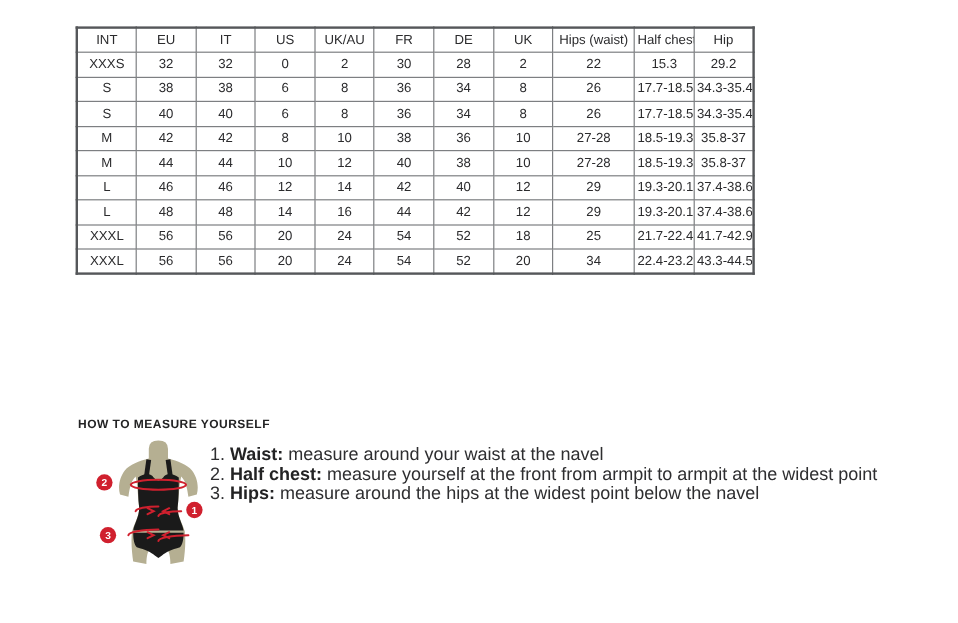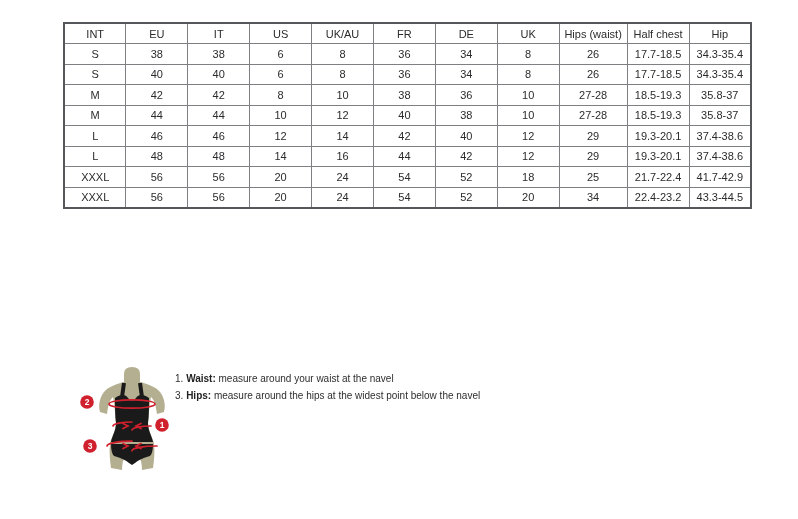--- a/index.html
+++ b/index.html
@@ -10,21 +10,21 @@
     font-family: "Liberation Sans", sans-serif;
     color: #2b2b2d;
     overflow: hidden;
   }
   .page { position: absolute; inset: 0; }
 
   
   table.size-table {
     position: absolute;
     left: 63px; top: 22px;
-    width: 689px;
+    width: 566px;
     border-collapse: collapse;
     table-layout: fixed;
     border: 2px solid #55575a;
   }
   table.size-table th,
   table.size-table td {
     border: 1px solid #7d7f82;
     height: 20.5px;
     padding: 0 2px;
     font-size: 11px;
@@ -49,21 +49,21 @@
   }
   .figure-wrap {
     position: absolute;
     left: 75px; top: 366px;
     width: 100px; height: 112px;
   }
   ol.measure-steps {
     position: absolute;
     left: 175px; top: 371px;
     list-style: none;
-    font-size: 10px;
+    font-size: 15px;
     color: #2e2e30;
   }
   ol.measure-steps li { line-height: 16.5px; }
   ol.measure-steps b { font-weight: 700; color: #232324; }
 </style>
 </head>
 <body>
 
 <div class="page">
 
@@ -78,20 +78,33 @@
           <th>FR</th>
           <th>DE</th>
           <th>UK</th>
           <th>Hips (waist)</th>
           <th>Half chest</th>
           <th>Hip</th>
         </tr>
     </thead>
     <tbody>
         <tr>
+          <td>XXXS</td>
+          <td>32</td>
+          <td>32</td>
+          <td>0</td>
+          <td>2</td>
+          <td>30</td>
+          <td>28</td>
+          <td>2</td>
+          <td>22</td>
+          <td>15.3</td>
+          <td>29.2</td>
+        </tr>
+        <tr>
           <td>S</td>
           <td>38</td>
           <td>38</td>
           <td>6</td>
           <td>8</td>
           <td>36</td>
           <td>34</td>
           <td>8</td>
           <td>26</td>
           <td>17.7-18.5</td>
@@ -184,20 +197,21 @@
           <td>54</td>
           <td>52</td>
           <td>20</td>
           <td>34</td>
           <td>22.4-23.2</td>
           <td>43.3-44.5</td>
         </tr>
       </tbody>
   </table>
 
+  <h2 class="measure-title">HOW TO MEASURE YOURSELF</h2>
 
   <div class="figure-wrap">
     <svg width="100" height="112" viewBox="0 0 100 112">
 
       <path d="M49,18 L49,8 Q49,1 57,1 Q65,1 65,8 L65,18 Z" fill="#b5af92"></path>
 
       <path d="M49,16
                C41,18 33,21 29,26
                C25,31 23,39 25,46
                L32,48
@@ -255,16 +269,17 @@
         <circle cx="87" cy="59" r="6.8" fill="#d0202e"></circle>
         <text x="87" y="62">1</text>
         <circle cx="15" cy="80" r="6.8" fill="#d0202e"></circle>
         <text x="15" y="83">3</text>
       </g>
     </svg>
   </div>
 
   <ol class="measure-steps">
       <li><span>1. </span><b>Waist:</b><span> measure around your waist at the navel</span></li>
+      <li><span>2. </span><b>Half chest:</b><span> measure yourself at the front from armpit to armpit at the widest point</span></li>
       <li><span>3. </span><b>Hips:</b><span> measure around the hips at the widest point below the navel</span></li>
     </ol>
 
 </div>
 
 </body></html>

